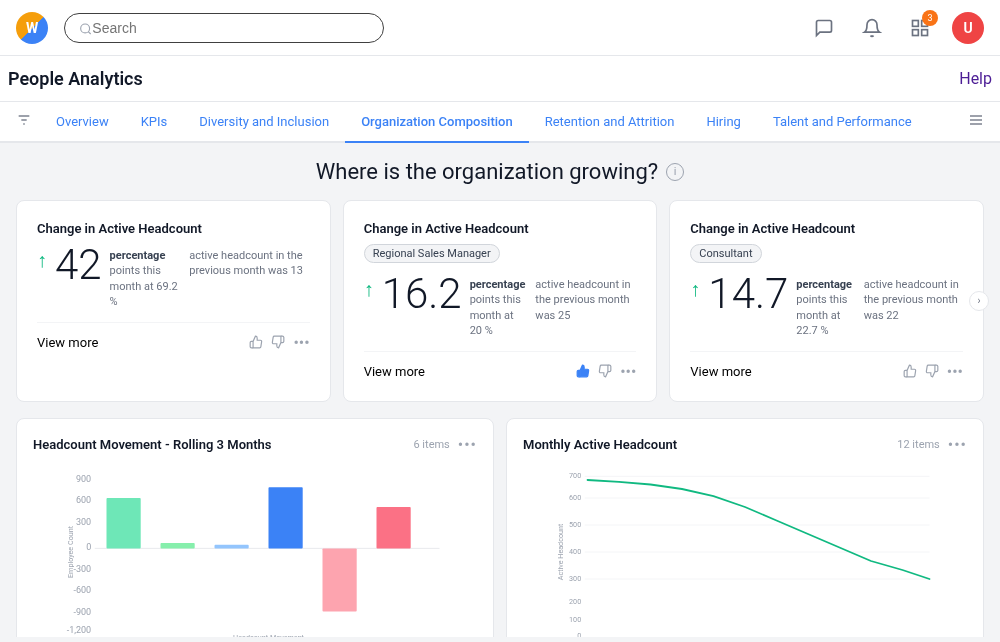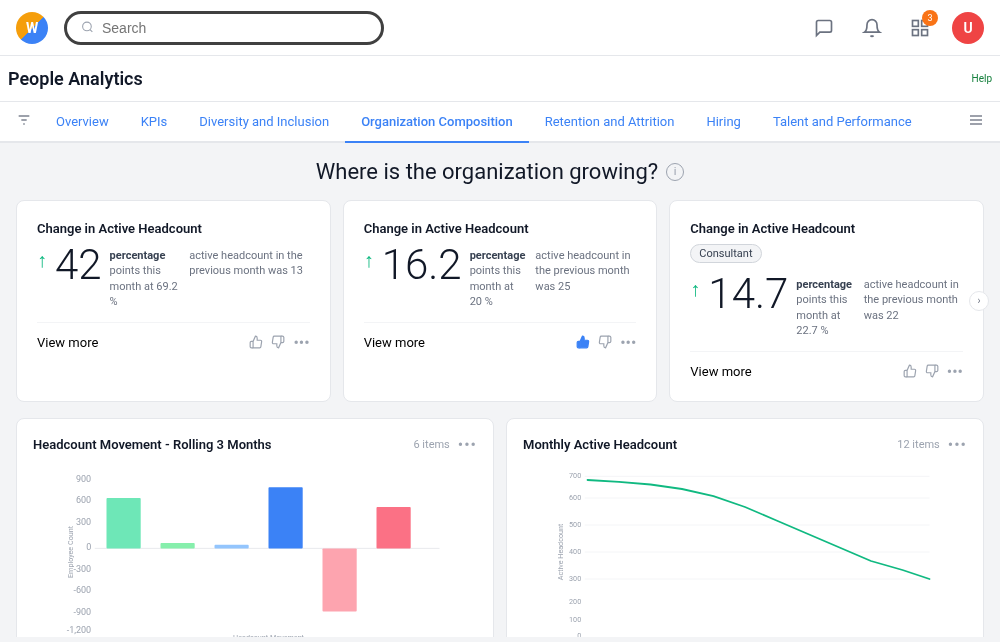--- a/index.html
+++ b/index.html
@@ -17,23 +17,23 @@
     }
     .logo {
       width: 32px; height: 32px;
       background: linear-gradient(135deg, #f59e0b 50%, #3b82f6 50%);
       border-radius: 50%;
       display: flex; align-items: center; justify-content: center;
       color: white; font-weight: bold; font-size: 14px;
       flex-shrink: 0;
     }
     .search-box {
-      display: flex; align-items: flex-start;
-      border: 3px solid #404040; border-radius: 20px;
-      padding: 6px 14px; gap: 8px;
+      display: flex; align-items: flex-end;
+      border: 1px solid #404040; border-radius: 20px;
+      padding: 6px 14px; 
       width: 320px; background: white;
     }
     .search-box input {
       border: none; outline: none; font-size: 14px; color: #6b7280; width: 100%;
     }
     .top-nav-right {
       margin-left: auto;
       display: flex; align-items: center; gap: 16px;
     }
     .nav-icon {
@@ -54,21 +54,21 @@
     }
 
     
     .page-header {
       background: white;
       padding: 12px 8px;
       display: flex; align-items: center; justify-content: space-between;
       border-bottom: 1px solid #e5e7eb;
     }
     .page-title { font-size: 18px; font-weight: 600; color: #111827; }
-    .help-link { color: #15803d; font-size: 10px; text-decoration: none; cursor: pointer; }
+    .help-link { color: #4c1d95; font-size: 16px; text-decoration: none; cursor: pointer; }
 
     
     .tabs-bar {
       background: white;
       display: flex; align-items: center;
       padding: 0 16px;
       border-bottom: 2px solid #e5e7eb;
       gap: 0;
     }
     .filter-icon { color: #6b7280; margin-right: 8px; cursor: pointer; }
@@ -284,20 +284,23 @@
                 <path d="M17 2h2.67A2.31 2.31 0 0 1 22 4v7a2.31 2.31 0 0 1-2.33 2H17"></path>
               </svg>
           </span>
           <span class="action-btn">•••</span>
         </div>
       </div>
     </div>
 
     <div class="card">
       <div class="card-title">Change in Active Headcount</div>
+      <div class="card-tags">
+        <span class="tag">Regional Sales Manager</span>
+      </div>
       <div class="metric-row">
         <span class="metric-up">↑</span>
         <span class="metric-value">16.2</span>
         <div class="metric-details">
           <div class="metric-sub">
             <strong>percentage</strong>
             <span>points this month at 20 %</span>
           </div>
           <div class="metric-sub">active headcount in the previous month was 25</div>
         </div>

